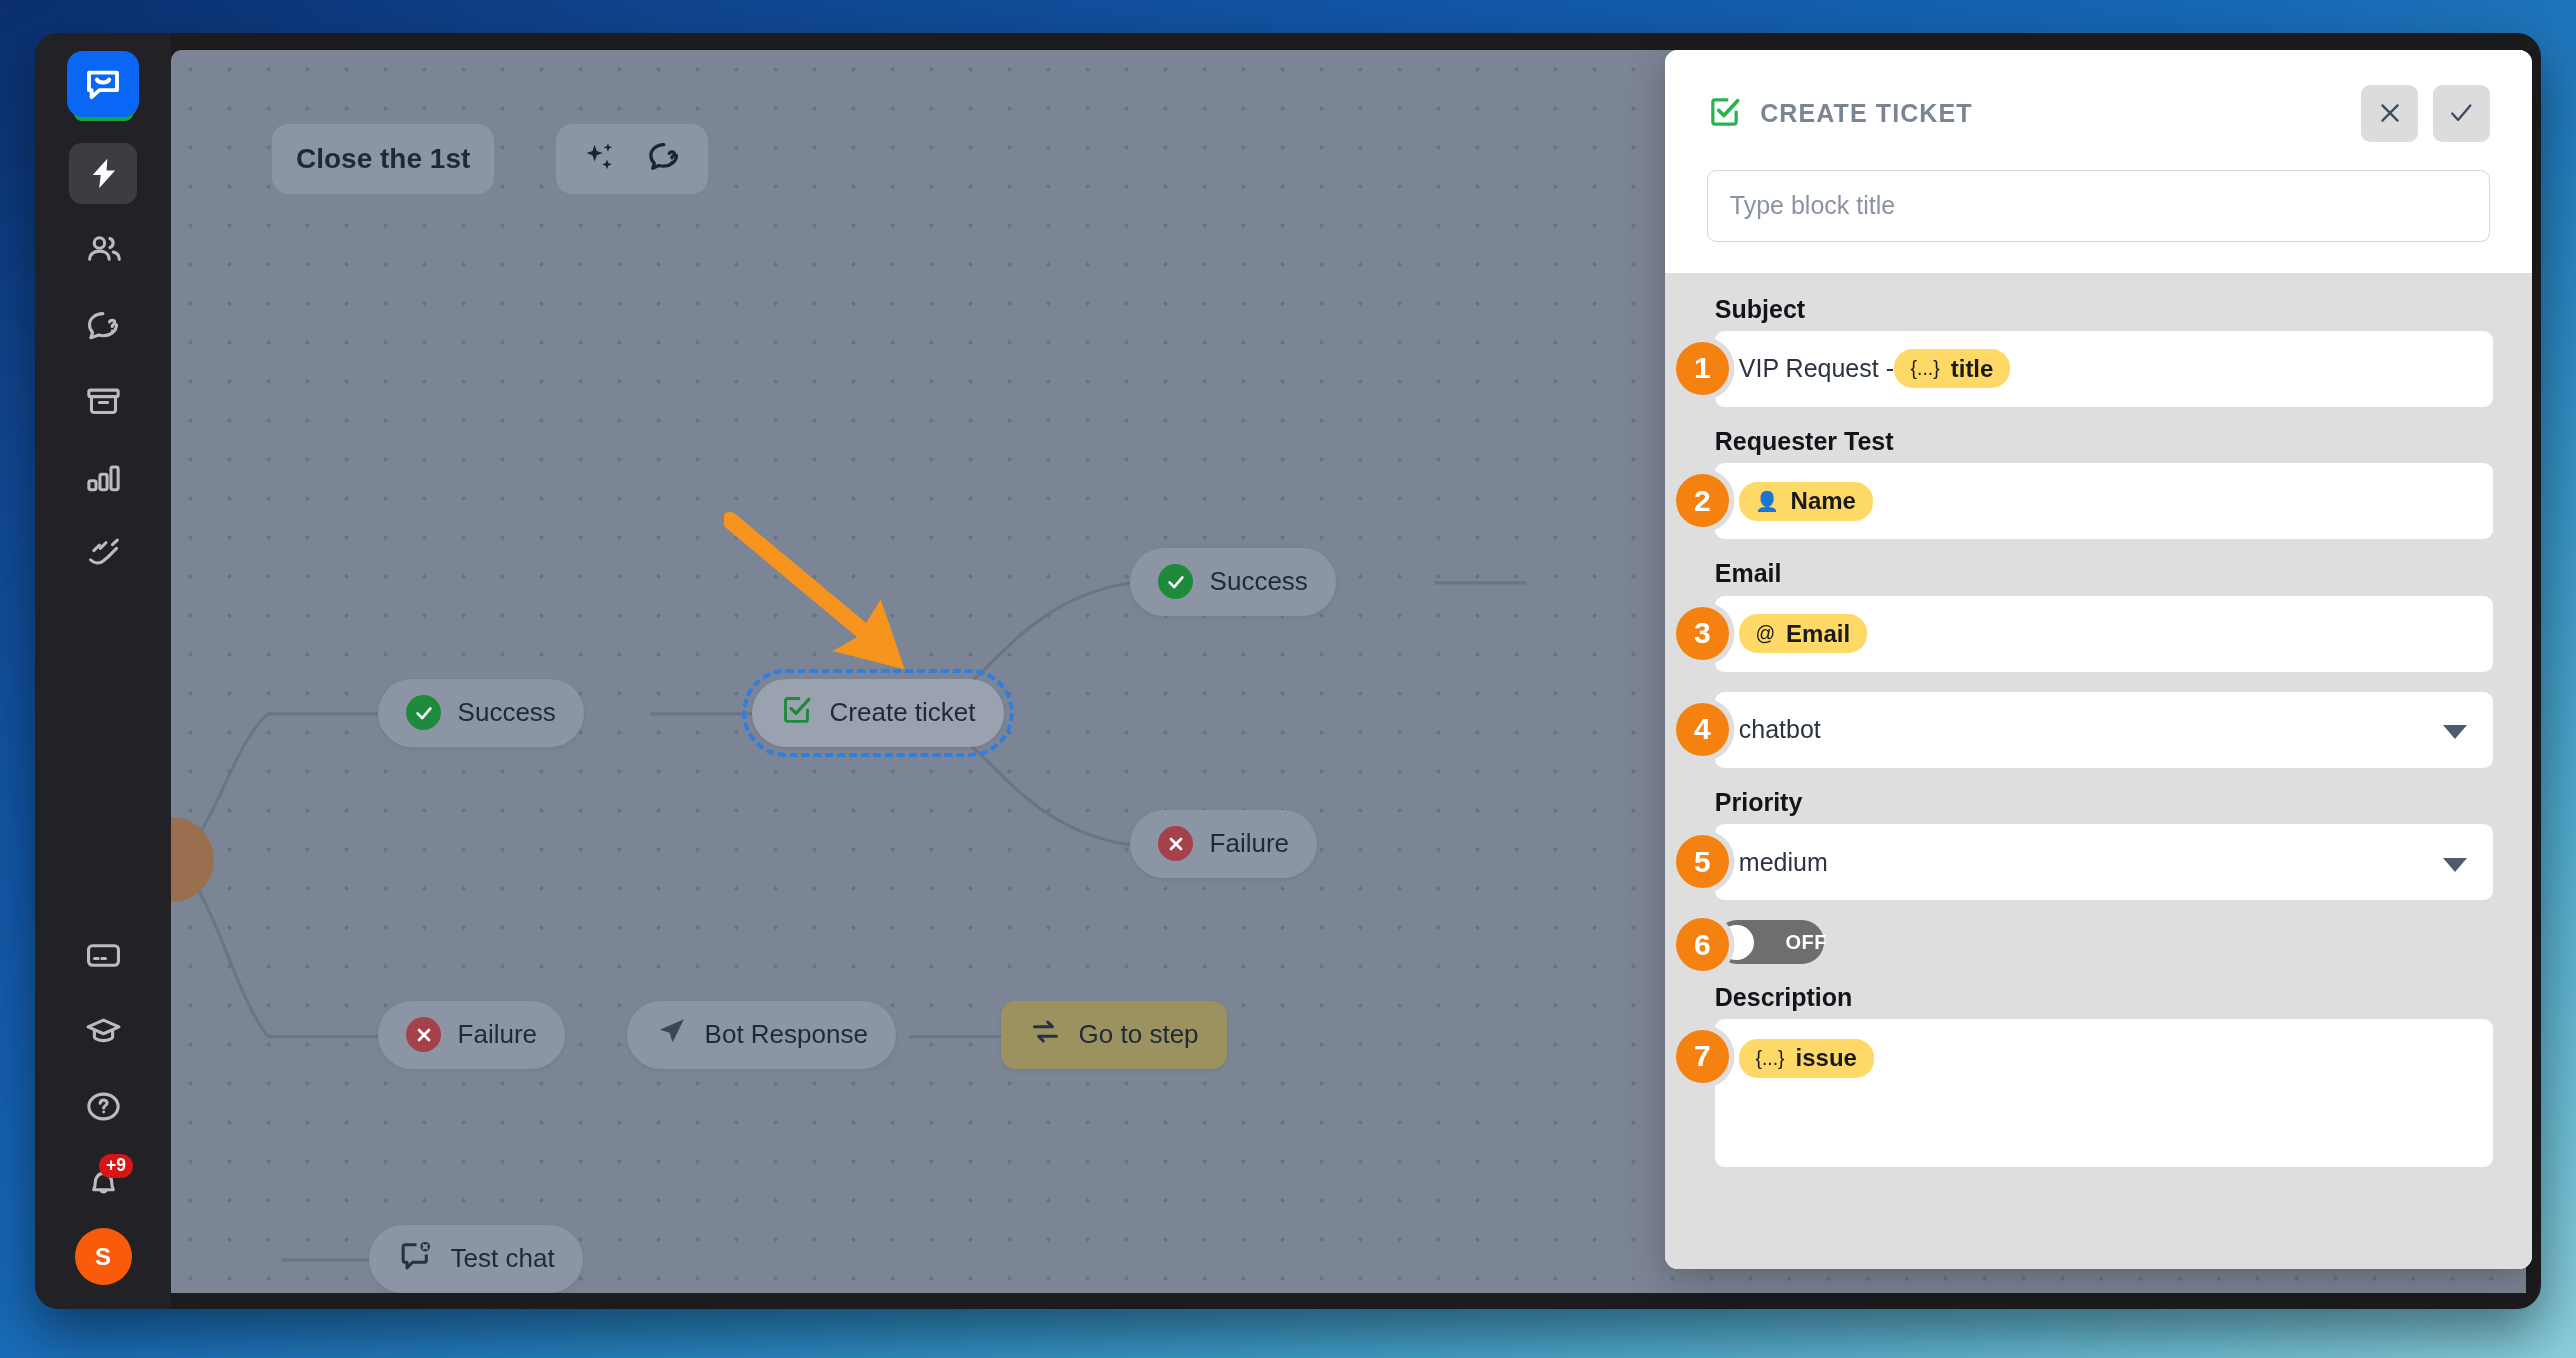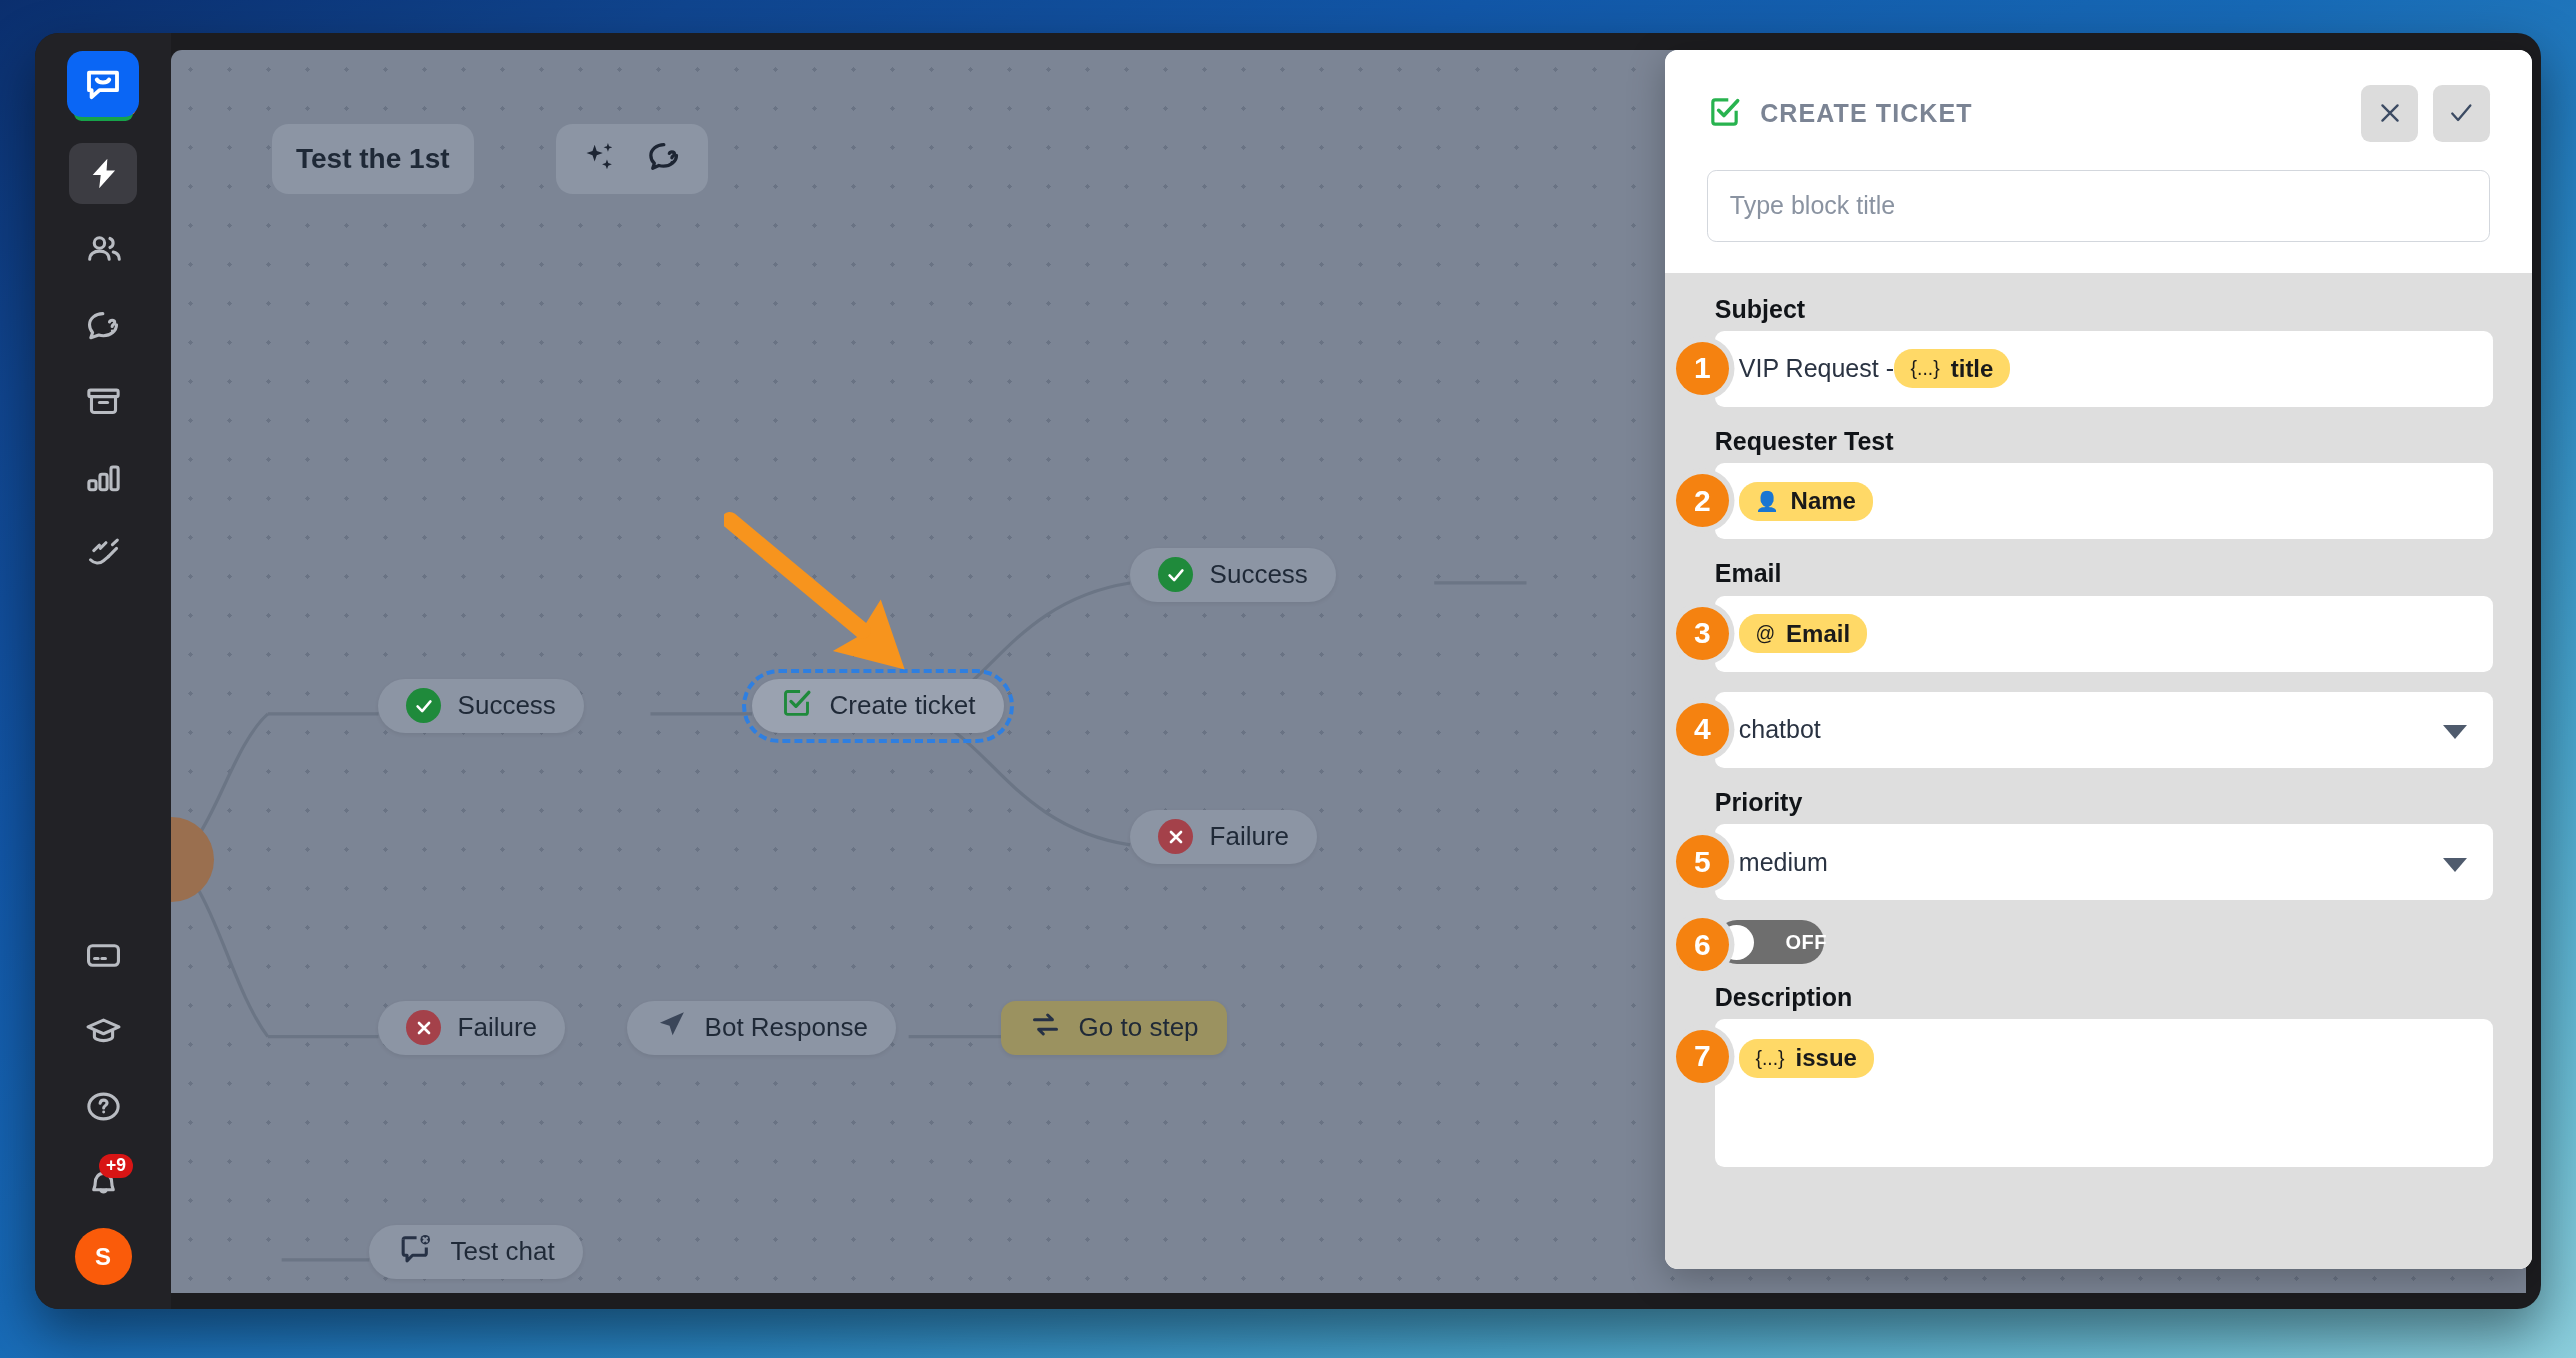--- a/index.html
+++ b/index.html
@@ -83,21 +83,21 @@
     background-size: 39px 39px;
     border-radius: 11px 11px 0 0;
     overflow: hidden;
   }
 
   .edges { position: absolute; left: 0; top: 0; width: 100%; height: 100%; pointer-events: none; }
 
   
   .node {
     position: absolute;
-    height: 54px;
+    height: 68px;
     background: #8c95a4;
     border-radius: 35px;
     display: flex; align-items: center;
     padding: 0 28px;
     gap: 16.6px;
     color: #1f2937;
     font-size: 26px;
     cursor: pointer;
     box-shadow: 0 1.8px 4.6px rgba(0,0,0,.07);
   }
@@ -393,21 +393,21 @@
         <path d="M795 720 C 880 720, 900 600, 1040 578"></path>
         <path d="M795 720 C 880 720, 900 840, 1040 862"></path>
         <path d="M330 1070 L 420 1070"></path>
         <path d="M800 1070 L 900 1070"></path>
         <path d="M120 1312 L 215 1312"></path>
         <path d="M1370 578 L 1470 578"></path>
       </g>
     </svg>
 
     <div class="chip-top" style="left:101px; top:74px;">
-      <span>Test the 1st</span>
+      <span>Close the 1st</span>
     </div>
 
     <div class="chip-icons" style="left:385px; top:74px;">
       <span>
         <svg width="39" height="39" viewBox="0 0 24 24" fill="#1d2533">
           <path d="M9 4.2 10.3 8 14 9.3 10.3 10.6 9 14.4 7.7 10.6 4 9.3 7.7 8z"></path>
           <path d="M17.2 3 17.9 5 19.9 5.7 17.9 6.4 17.2 8.4 16.5 6.4 14.5 5.7 16.5 5z"></path>
           <path d="M16.6 13.2 17.4 15.4 19.6 16.2 17.4 17 16.6 19.2 15.8 17 13.6 16.2 15.8 15.4z"></path>
         </svg>
       </span>

